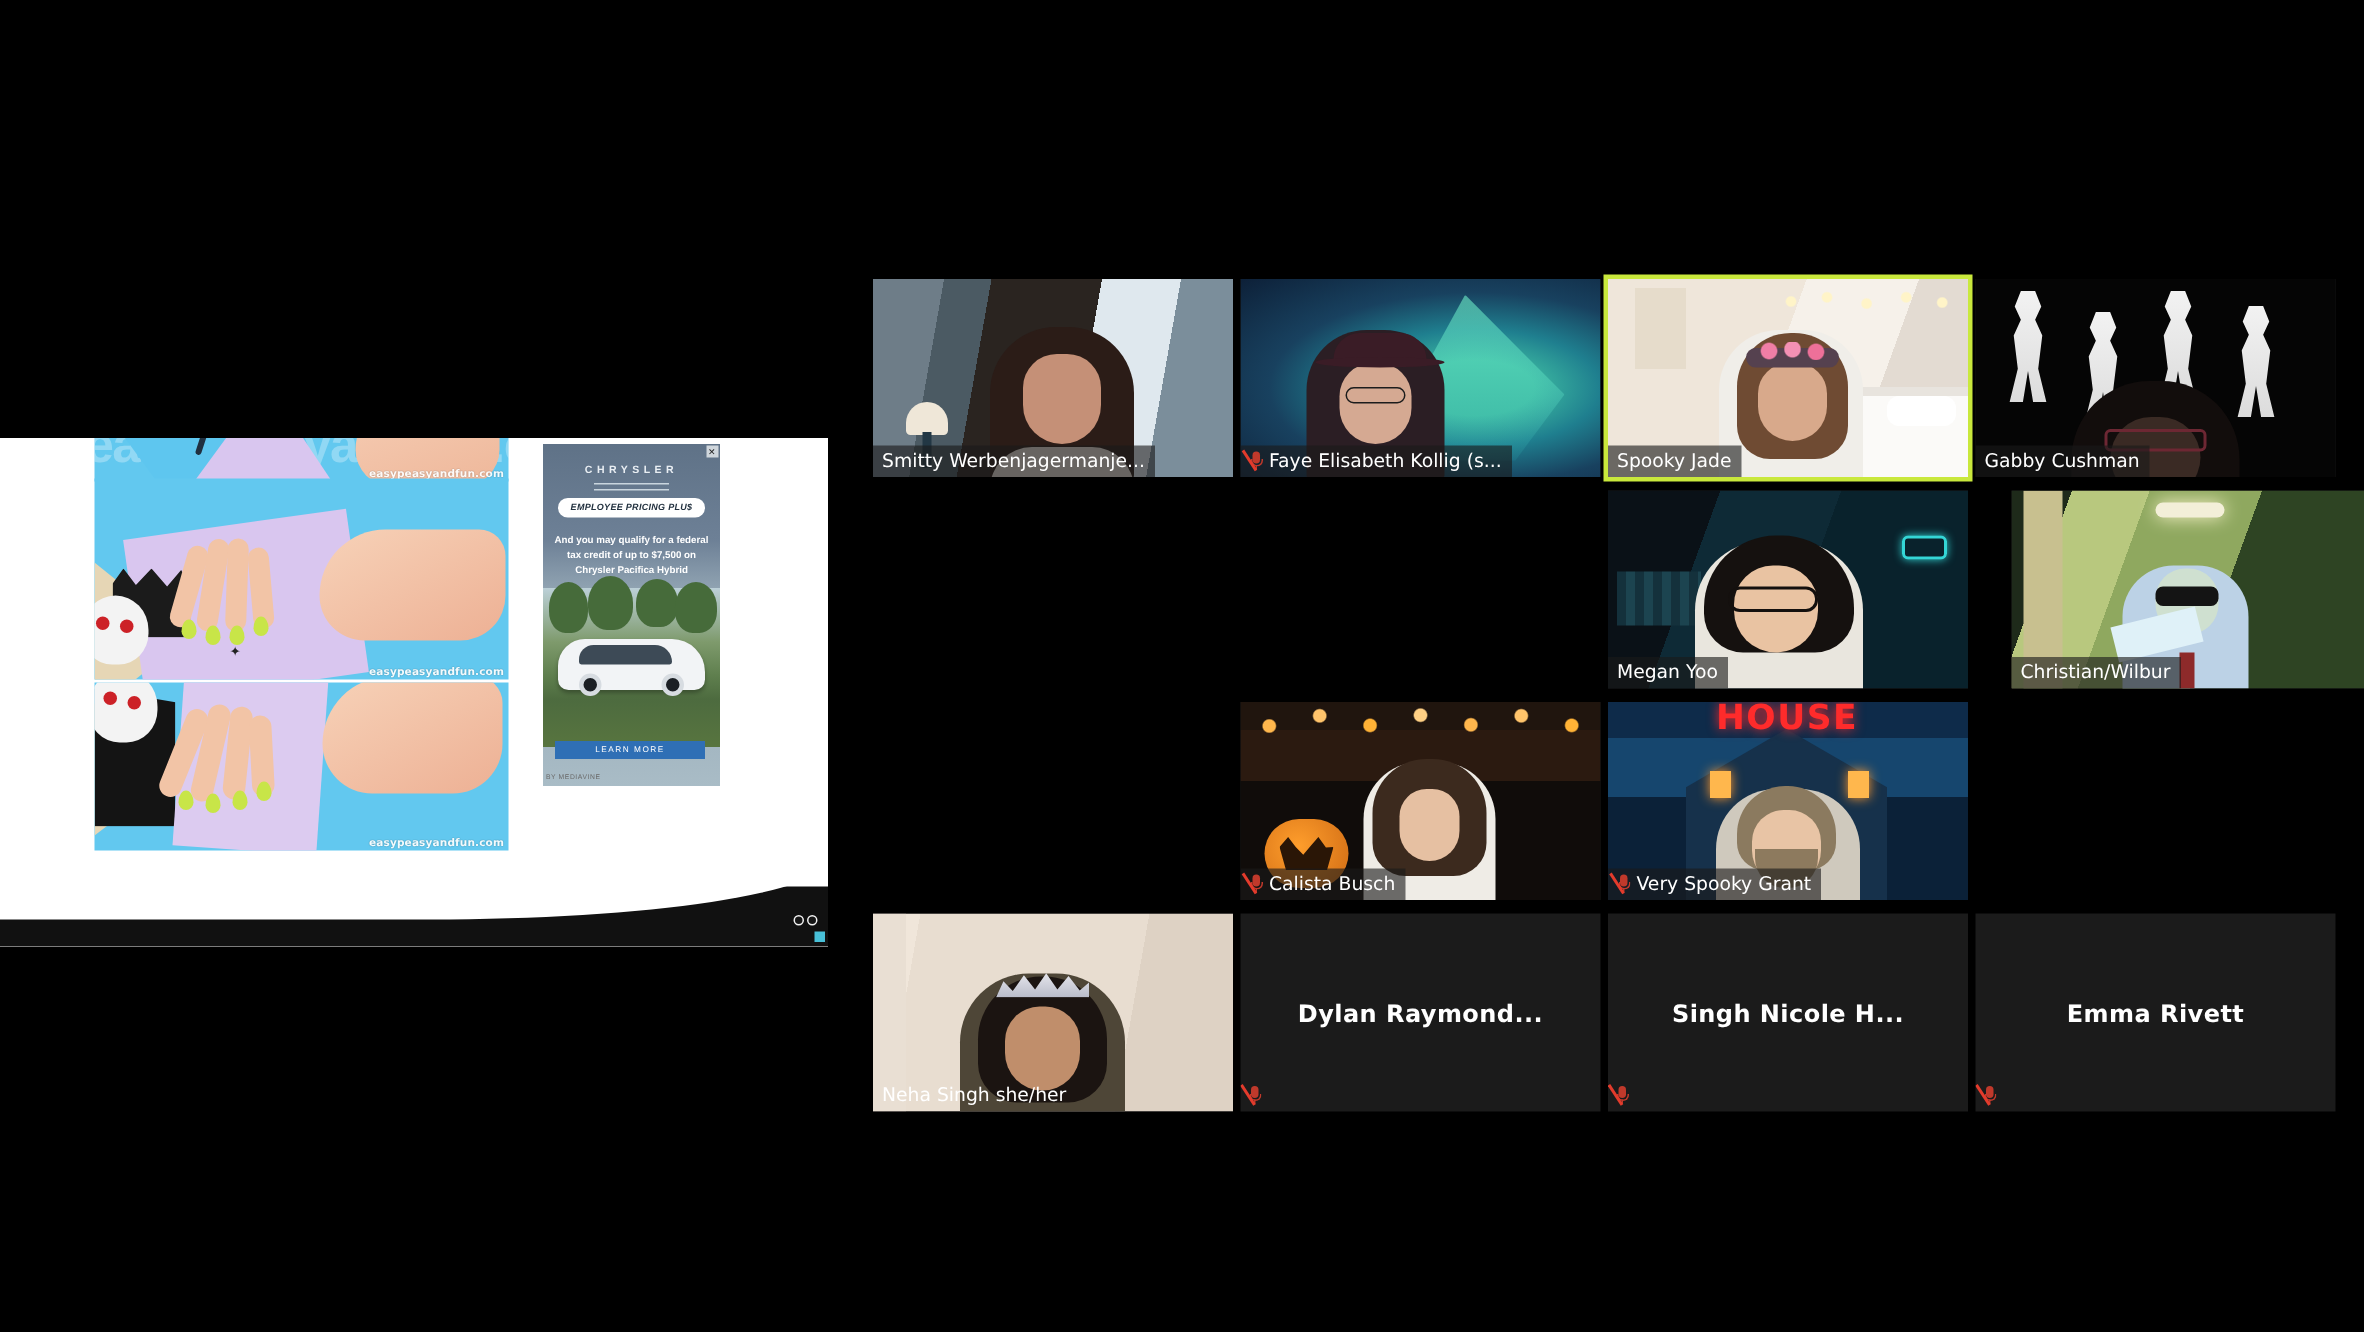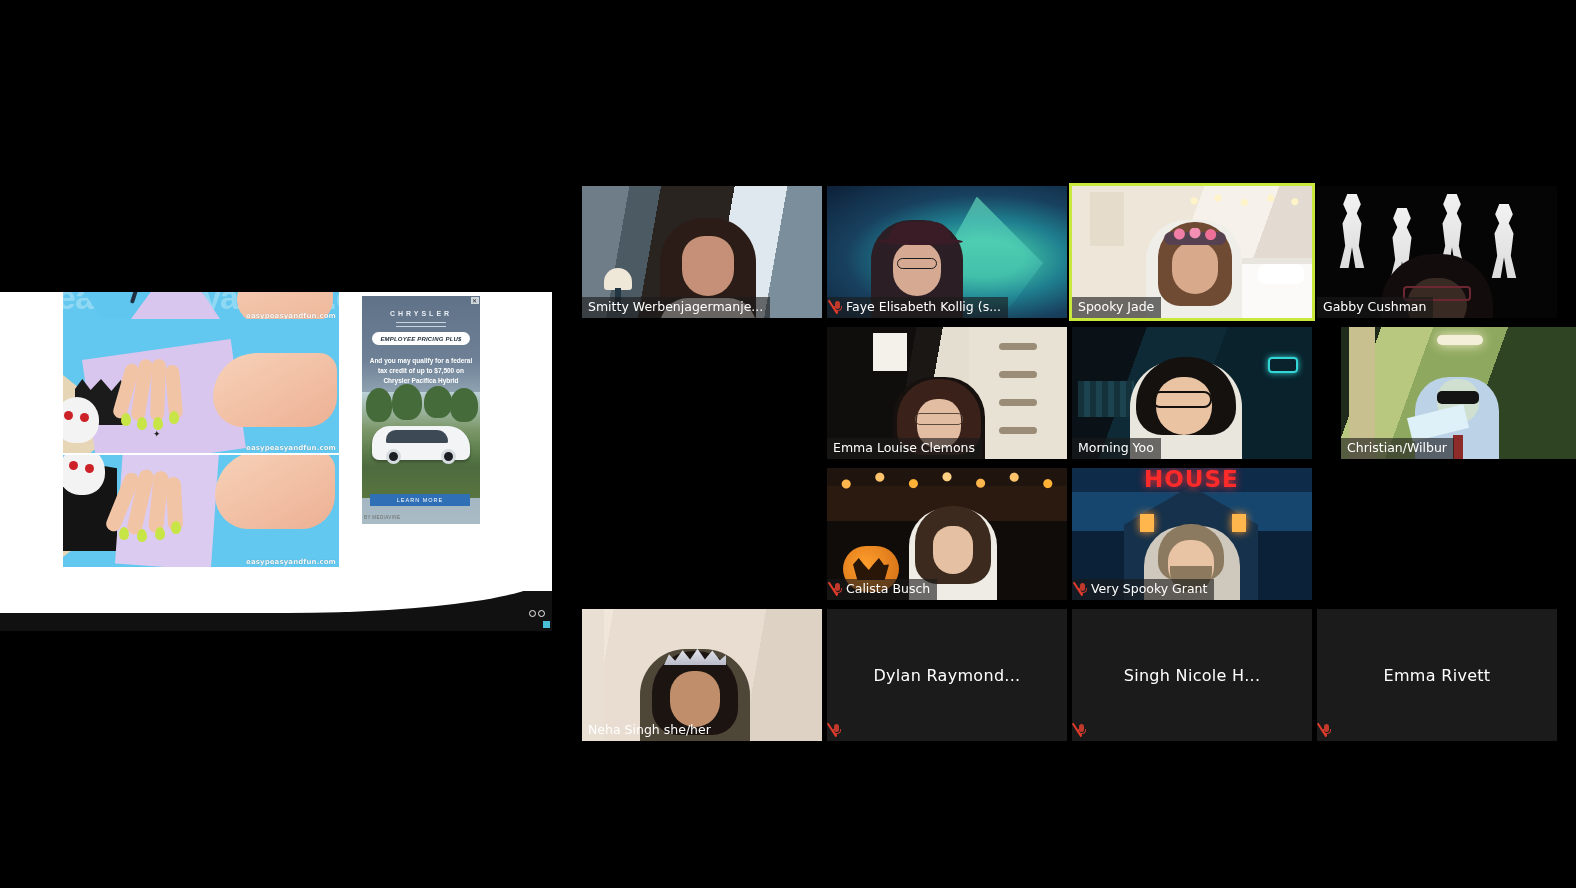--- a/index.html
+++ b/index.html
@@ -201,21 +201,21 @@
     position:absolute; left:0.5px; top:6px; width:8px; height:5px;
     border:1.4px solid #c0392b; border-top:none; border-radius:0 0 7px 7px;
   }
   .mic-muted .stem{ position:absolute; left:4px; top:10px; width:1.4px; height:3px; background:#c0392b;}
   .mic-muted .slash{
     position:absolute; left:-1px; top:-1px; width:1.8px; height:16px; background:#e33b2c;
     transform:rotate(-33deg); transform-origin:center;
   }
   .tile .placeholder-name{
     position:absolute; inset:0; display:flex; align-items:center; justify-content:center;
-    color:#fff; font-size:16px; font-weight:normal; letter-spacing:.3px;
+    color:#fff; font-size:16px; font-weight:bold; letter-spacing:.3px;
     font-family:"DejaVu Sans", sans-serif; text-align:center; padding:0 8px;
   }
   .tile .mic-corner{ position:absolute; left:5px; bottom:4px; }
 
   
   .v-smitty{ background:linear-gradient(100deg,#6e7d88 0 18%,#4b5a63 18% 30%,#2a2420 30% 58%,#dfe8ee 58% 78%,#7b8e9b 78% 100%); }
   .v-smitty .lamp{ position:absolute;left:22px;bottom:28px;width:28px;height:22px;background:#efe7d8;border-radius:14px 14px 3px 3px;}
   .v-smitty .lampstem{position:absolute;left:33px;bottom:6px;width:6px;height:24px;background:#223744;}
   .v-smitty .person{position:absolute;left:78px;bottom:-8px;width:96px;height:108px;background:#2b1c17;border-radius:44px 44px 10px 10px;}
   .v-smitty .face{position:absolute;left:22px;top:18px;width:52px;height:60px;background:#c59077;border-radius:26px 26px 30px 30px;}
@@ -536,51 +536,33 @@
             <span class="face"></span>
             <span class="crown"></span>
           </span>
         </div>
         <div class="namebar">
           <span>Spooky Jade</span>
         </div>
       </div>
 
 
-      <div class="tile" style="left:245px;top:141px;">
-        <div class="video v-emma">
-          <span class="dresser"></span>
-          <span class="dh" style="top:16px"></span>
-          <span class="dh" style="top:44px"></span>
-          <span class="dh" style="top:72px"></span>
-          <span class="dh" style="top:100px"></span>
-          <span class="paper"></span>
-          <span class="person">
-            <span class="hair"></span>
-            <span class="face"></span>
-            <span class="gl"></span>
-          </span>
-        </div>
-        <div class="namebar">
-          <span>Emma Louise Clemons</span>
-        </div>
-      </div>
 
       <div class="tile" style="left:490px;top:141px;">
         <div class="video v-audrey">
           <span class="neon"></span>
           <span class="shelf"></span>
           <span class="person">
             <span class="hair"></span>
             <span class="face"></span>
             <span class="gl"></span>
           </span>
         </div>
         <div class="namebar">
-          <span>Morning Yoo</span>
+          <span>Megan Yoo</span>
         </div>
       </div>
 
       <div class="tile" style="left:735px;top:141px;margin-left:24px;">
         <div class="video v-christian">
           <span class="door"></span>
           <span class="fan"></span>
           <span class="person">
             <span class="face"></span>
             <span class="mask"></span>

